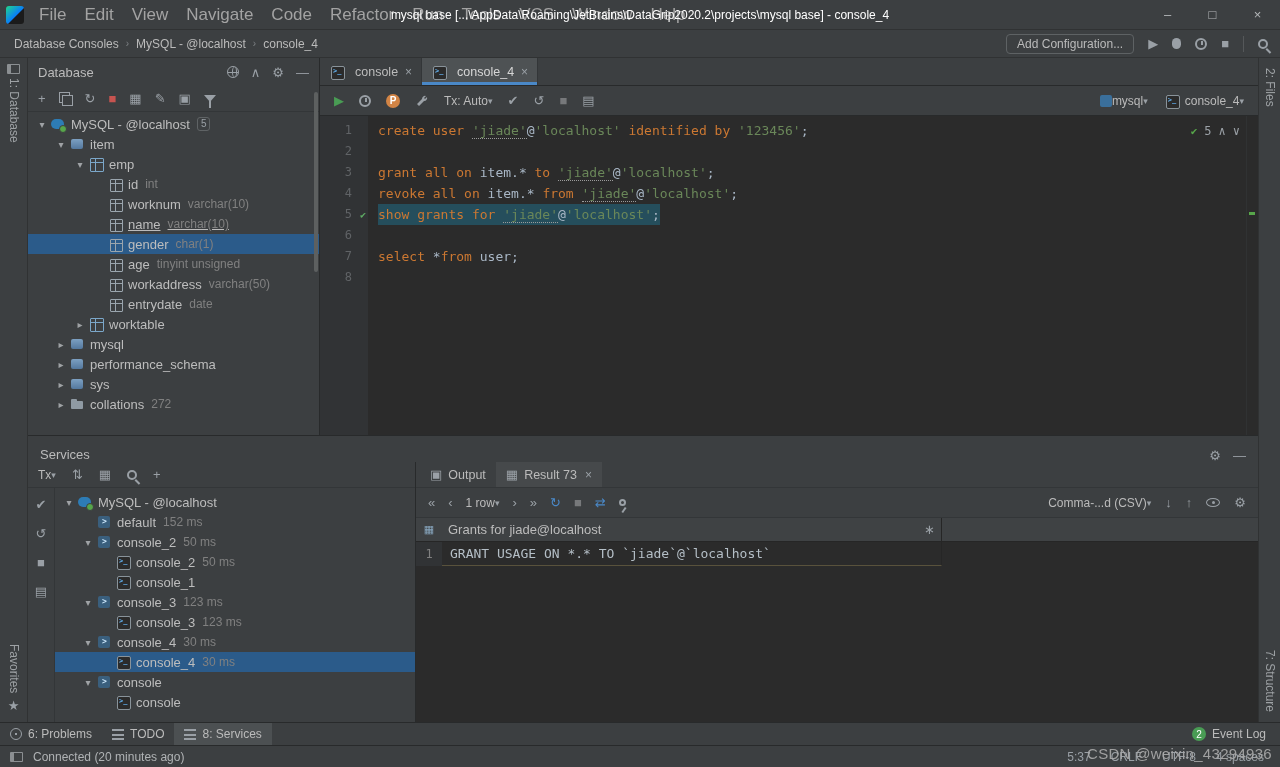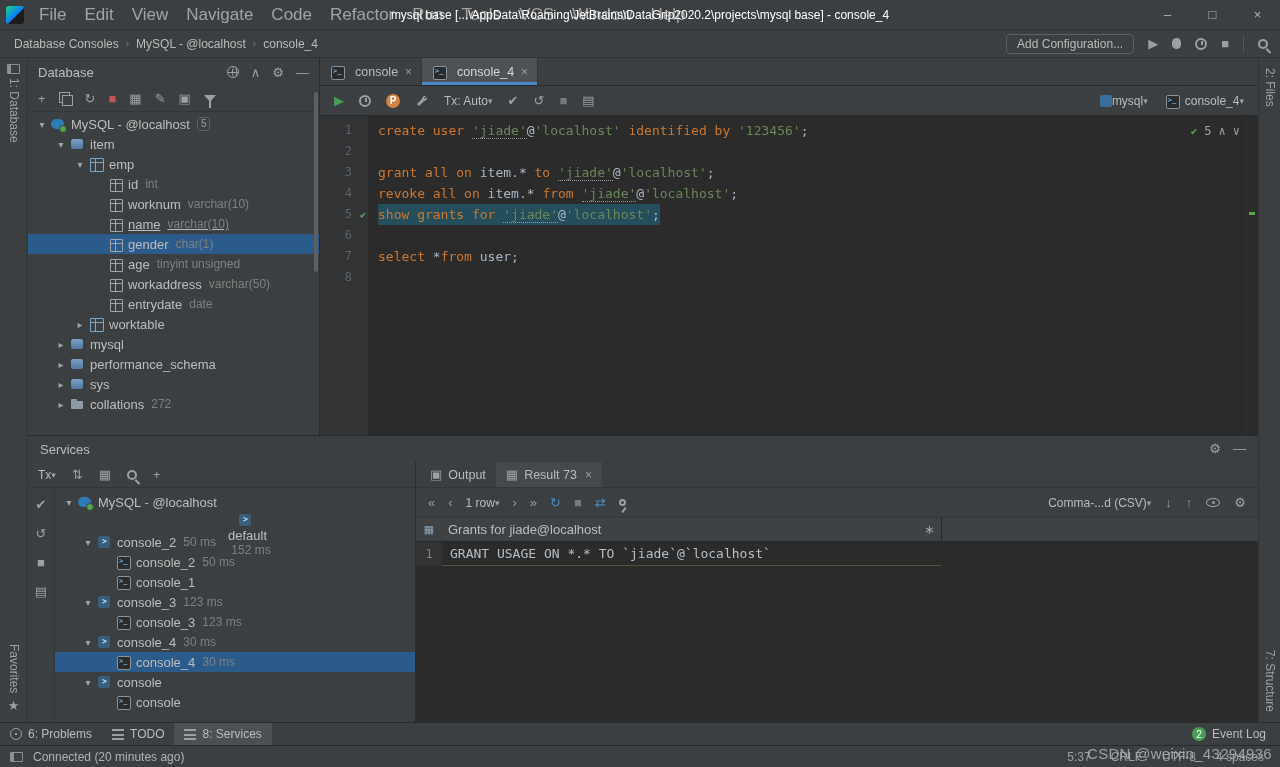--- a/index.html
+++ b/index.html
@@ -112,21 +112,21 @@
 .tok-str{color:#6a8759}
 .tok-stru{color:#6a8759;border-bottom:1px dotted #9b9b9b}
 .tok-pl{color:#a9b7c6}
 .inspect{position:absolute;top:5px;right:18px;display:flex;align-items:center;gap:7px;color:#9aa0a6;font-size:12px}
 .inspect .ok{color:#57a64a;font-size:11px}
 .error-stripe{position:absolute;right:0;top:0;bottom:0;width:12px;border-left:1px solid #303233}
 .stripe-mark{position:absolute;right:3px;top:96px;width:6px;height:3px;background:#57a64a}
 
 
 .services{flex:1;border-top:1px solid #282a2b;background:#3c3f41;display:flex;flex-direction:column;min-height:0}
-.services-header{height:26px;display:flex;align-items:flex-start;padding:6px 12px;color:#bbbbbb}
+.services-header{height:26px;display:flex;align-items:flex-end;padding:0 12px;color:#bbbbbb}
 .svc-body{flex:1;display:flex;min-height:0}
 .svc-left{width:388px;border-right:1px solid #282a2b;display:flex;flex-direction:column}
 .svc-toolbar{height:26px;display:flex;align-items:center;gap:16px;padding:0 10px;border-bottom:1px solid #333638;color:#9aa0a6;font-size:12px}
 .svc-lower{flex:1;display:flex;min-height:0}
 .svc-strip{width:27px;border-right:1px solid #333638;display:flex;flex-direction:column;align-items:center;gap:16px;padding-top:10px;color:#9aa0a6}
 #svc-tree{flex:1;overflow:hidden;padding-top:4px}
 .svc-right{flex:1;display:flex;flex-direction:column;min-width:0}
 .out-tabs{height:26px;display:flex;align-items:stretch;border-bottom:1px solid #333638;padding-left:4px}
 .out-tab{display:flex;align-items:center;gap:6px;padding:0 10px;font-size:12.5px;color:#bbbbbb}
 .out-tab.active{background:#46494b}
@@ -427,21 +427,21 @@
               <span class="gicon">↺</span>
               <span class="gicon">■</span>
               <span class="gicon">▤</span>
             </div>
             <div id="svc-tree">
                 <div class="tree-row" style="padding-left: 6px;">
                   <span class="chevron">▾</span>
                   <span class="ticon ticon-mysql"></span>
                   <span class="tlabel">MySQL - @localhost</span>
                 </div>
-                <div class="tree-row" style="padding-left: 25px; flex-direction: column;">
+                <div class="tree-row" style="padding-left: 25px;">
                   <span class="chevron"></span>
                   <span class="ticon ticon-session"></span>
                   <span class="tlabel">default</span>
                   <span class="tdetail">152 ms</span>
                 </div>
                 <div class="tree-row" style="padding-left: 25px;">
                   <span class="chevron">▾</span>
                   <span class="ticon ticon-session"></span>
                   <span class="tlabel">console_2</span>
                   <span class="tdetail">50 ms</span>

